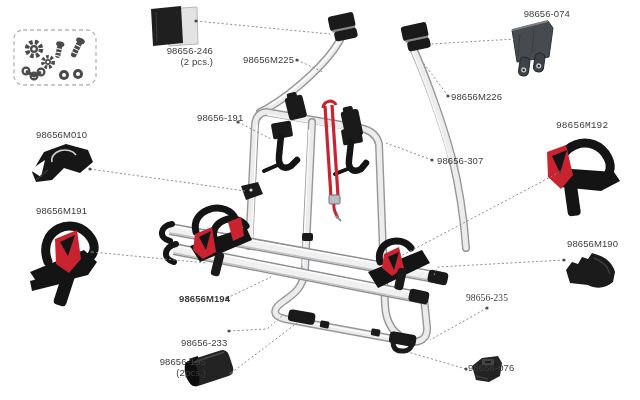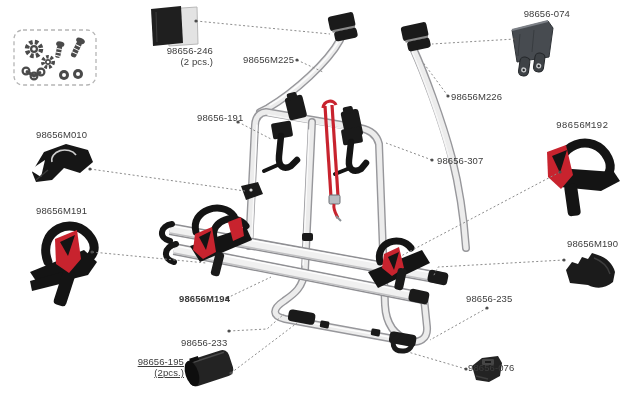--- a/index.html
+++ b/index.html
@@ -293,23 +293,23 @@
   <div class="lbl" style="left:221px;top:54px;margin-left:22px;">98656M225</div>
   <div class="lbl center" style="left:506px;top:8px;width:64px;">98656-074</div>
   <div class="lbl" style="left:451px;top:91px;">98656M226</div>
   <div class="lbl" style="left:189px;top:112px;margin-left:8px;">98656-191</div>
   <div class="lbl" style="left:437px;top:155px;">98656-307</div>
   <div class="lbl" style="left:36px;top:129px;">98656M010</div>
   <div class="lbl" style="left:556px;top:120px;font-family:Liberation Mono, monospace;">98656M192</div>
   <div class="lbl" style="left:36px;top:205px;">98656M191</div>
   <div class="lbl" style="left:567px;top:238px;">98656M190</div>
   <div class="lbl" style="left:179px;top:293px;font-weight:bold;">98656M194</div>
-  <div class="lbl" style="left:466px;top:293px;">98656-235</div>
+  <div class="lbl" style="left:466px;top:293px;font-family:Liberation Serif, serif;">98656-235</div>
   <div class="lbl" style="left:181px;top:325px;margin-top:12px;">98656-233</div>
 
-  <div class="lbl center" style="left:120px;top:356px;width:64px;text-decoration:underline;">
+  <div class="lbl center" style="left:142px;top:356px;width:64px;">
     <div>98656-195</div>
     <div>(2pcs.)</div>
   </div>
 
   <div class="lbl" style="left:468px;top:362px;">98656-076</div>
 
 </div>
 
 </body></html>

